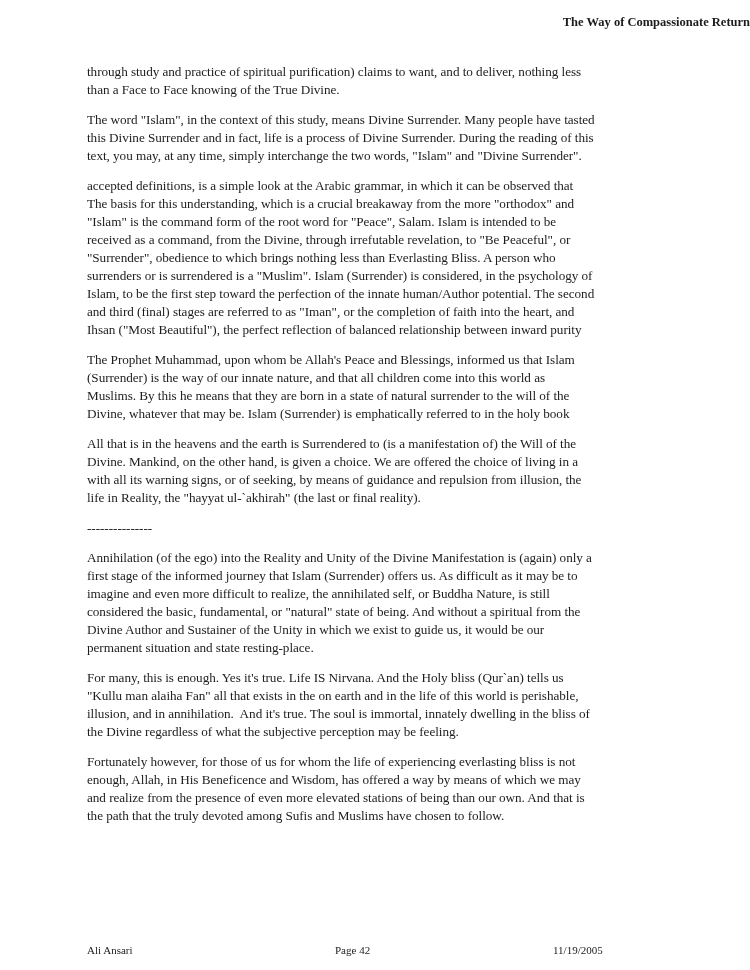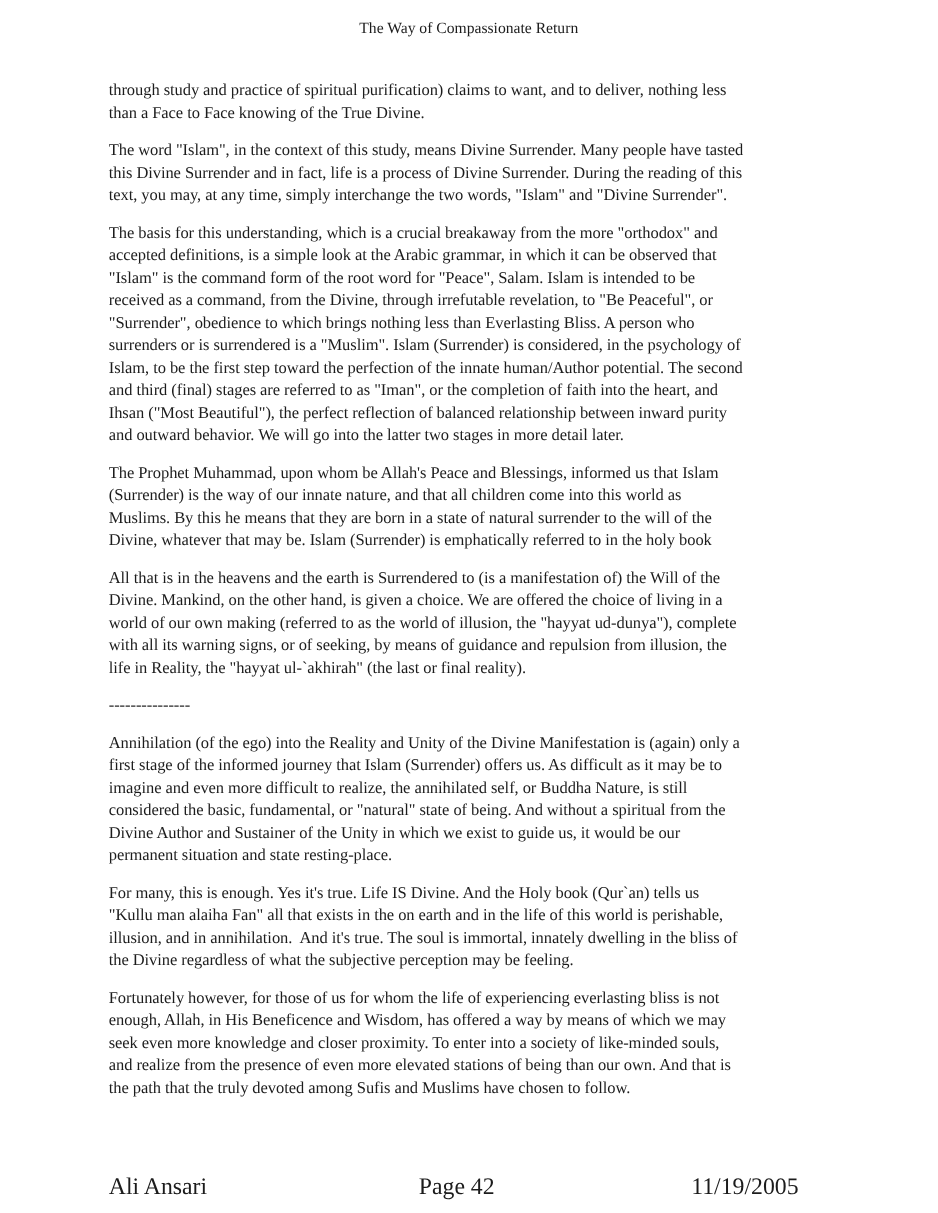--- a/index.html
+++ b/index.html
@@ -9,44 +9,45 @@
     background: #ffffff;
     overflow: hidden;
   }
   body {
     font-family: "Liberation Serif", "DejaVu Serif", serif;
     color: #1c1c1c;
     position: relative;
   }
   .page-header {
     padding-top: 13px;
-    text-align: center;
+    text-align: right;
     font-size: 12.5px;
     line-height: 18px;
+    font-weight: bold;
   }
   .doc-body {
     margin: 32px 56px 0 87px;
   }
   .para {
     margin-bottom: 12px;
   }
   .para:last-child { margin-bottom: 0; }
   .line {
     font-size: 13.2px;
     line-height: 18px;
     white-space: pre;
     letter-spacing: -0.05px;
   }
   .page-footer {
     position: absolute;
     top: 941px;
     left: 0;
     width: 742px;
     height: 20px;
-    font-size: 19px;
+    font-size: 11px;
     line-height: 18px;
   }
   .footer-author { position: absolute; left: 87px; top: 0; }
   .footer-page   { position: absolute; left: 335px; top: 0; }
   .footer-date   { position: absolute; left: 553px; top: 0; }
 </style>
 </head>
 <body>
 
 <div class="page-header">The Way of Compassionate Return</div>
@@ -55,65 +56,62 @@
     <div class="para">
       <div class="line">through study and practice of spiritual purification) claims to want, and to deliver, nothing less</div>
       <div class="line">than a Face to Face knowing of the True Divine.</div>
     </div>
     <div class="para">
       <div class="line">The word "Islam", in the context of this study, means Divine Surrender. Many people have tasted</div>
       <div class="line">this Divine Surrender and in fact, life is a process of Divine Surrender. During the reading of this</div>
       <div class="line">text, you may, at any time, simply interchange the two words, "Islam" and "Divine Surrender".</div>
     </div>
     <div class="para">
+      <div class="line">accepted definitions, is a simple look at the Arabic grammar, in which it can be observed that</div>
       <div class="line">The basis for this understanding, which is a crucial breakaway from the more "orthodox" and</div>
-      <div class="line">accepted definitions, is a simple look at the Arabic grammar, in which it can be observed that</div>
       <div class="line">"Islam" is the command form of the root word for "Peace", Salam. Islam is intended to be</div>
       <div class="line">received as a command, from the Divine, through irrefutable revelation, to "Be Peaceful", or</div>
       <div class="line">"Surrender", obedience to which brings nothing less than Everlasting Bliss. A person who</div>
       <div class="line">surrenders or is surrendered is a "Muslim". Islam (Surrender) is considered, in the psychology of</div>
       <div class="line">Islam, to be the first step toward the perfection of the innate human/Author potential. The second</div>
       <div class="line">and third (final) stages are referred to as "Iman", or the completion of faith into the heart, and</div>
       <div class="line">Ihsan ("Most Beautiful"), the perfect reflection of balanced relationship between inward purity</div>
-      <div class="line">and outward behavior. We will go into the latter two stages in more detail later.</div>
     </div>
     <div class="para">
       <div class="line">The Prophet Muhammad, upon whom be Allah's Peace and Blessings, informed us that Islam</div>
       <div class="line">(Surrender) is the way of our innate nature, and that all children come into this world as</div>
       <div class="line">Muslims. By this he means that they are born in a state of natural surrender to the will of the</div>
       <div class="line">Divine, whatever that may be. Islam (Surrender) is emphatically referred to in the holy book</div>
     </div>
     <div class="para">
       <div class="line">All that is in the heavens and the earth is Surrendered to (is a manifestation of) the Will of the</div>
       <div class="line">Divine. Mankind, on the other hand, is given a choice. We are offered the choice of living in a</div>
-      <div class="line">world of our own making (referred to as the world of illusion, the "hayyat ud-dunya"), complete</div>
       <div class="line">with all its warning signs, or of seeking, by means of guidance and repulsion from illusion, the</div>
       <div class="line">life in Reality, the "hayyat ul-`akhirah" (the last or final reality).</div>
     </div>
     <div class="para">
       <div class="line">---------------</div>
     </div>
     <div class="para">
       <div class="line">Annihilation (of the ego) into the Reality and Unity of the Divine Manifestation is (again) only a</div>
       <div class="line">first stage of the informed journey that Islam (Surrender) offers us. As difficult as it may be to</div>
       <div class="line">imagine and even more difficult to realize, the annihilated self, or Buddha Nature, is still</div>
       <div class="line">considered the basic, fundamental, or "natural" state of being. And without a spiritual from the</div>
       <div class="line">Divine Author and Sustainer of the Unity in which we exist to guide us, it would be our</div>
       <div class="line">permanent situation and state resting-place.</div>
     </div>
     <div class="para">
-      <div class="line">For many, this is enough. Yes it's true. Life IS Divine. And the Holy book (Qur`an) tells us</div>
+      <div class="line">For many, this is enough. Yes it's true. Life IS Nirvana. And the Holy bliss (Qur`an) tells us</div>
       <div class="line">"Kullu man alaiha Fan" all that exists in the on earth and in the life of this world is perishable,</div>
       <div class="line">illusion, and in annihilation.  And it's true. The soul is immortal, innately dwelling in the bliss of</div>
       <div class="line">the Divine regardless of what the subjective perception may be feeling.</div>
     </div>
     <div class="para">
       <div class="line">Fortunately however, for those of us for whom the life of experiencing everlasting bliss is not</div>
       <div class="line">enough, Allah, in His Beneficence and Wisdom, has offered a way by means of which we may</div>
-      <div class="line">seek even more knowledge and closer proximity. To enter into a society of like-minded souls,</div>
       <div class="line">and realize from the presence of even more elevated stations of being than our own. And that is</div>
       <div class="line">the path that the truly devoted among Sufis and Muslims have chosen to follow.</div>
     </div>
   </div>
 
 <div class="page-footer">
   <span class="footer-author">Ali Ansari</span>
   <span class="footer-page">Page 42</span>
   <span class="footer-date">11/19/2005</span>
 </div>

